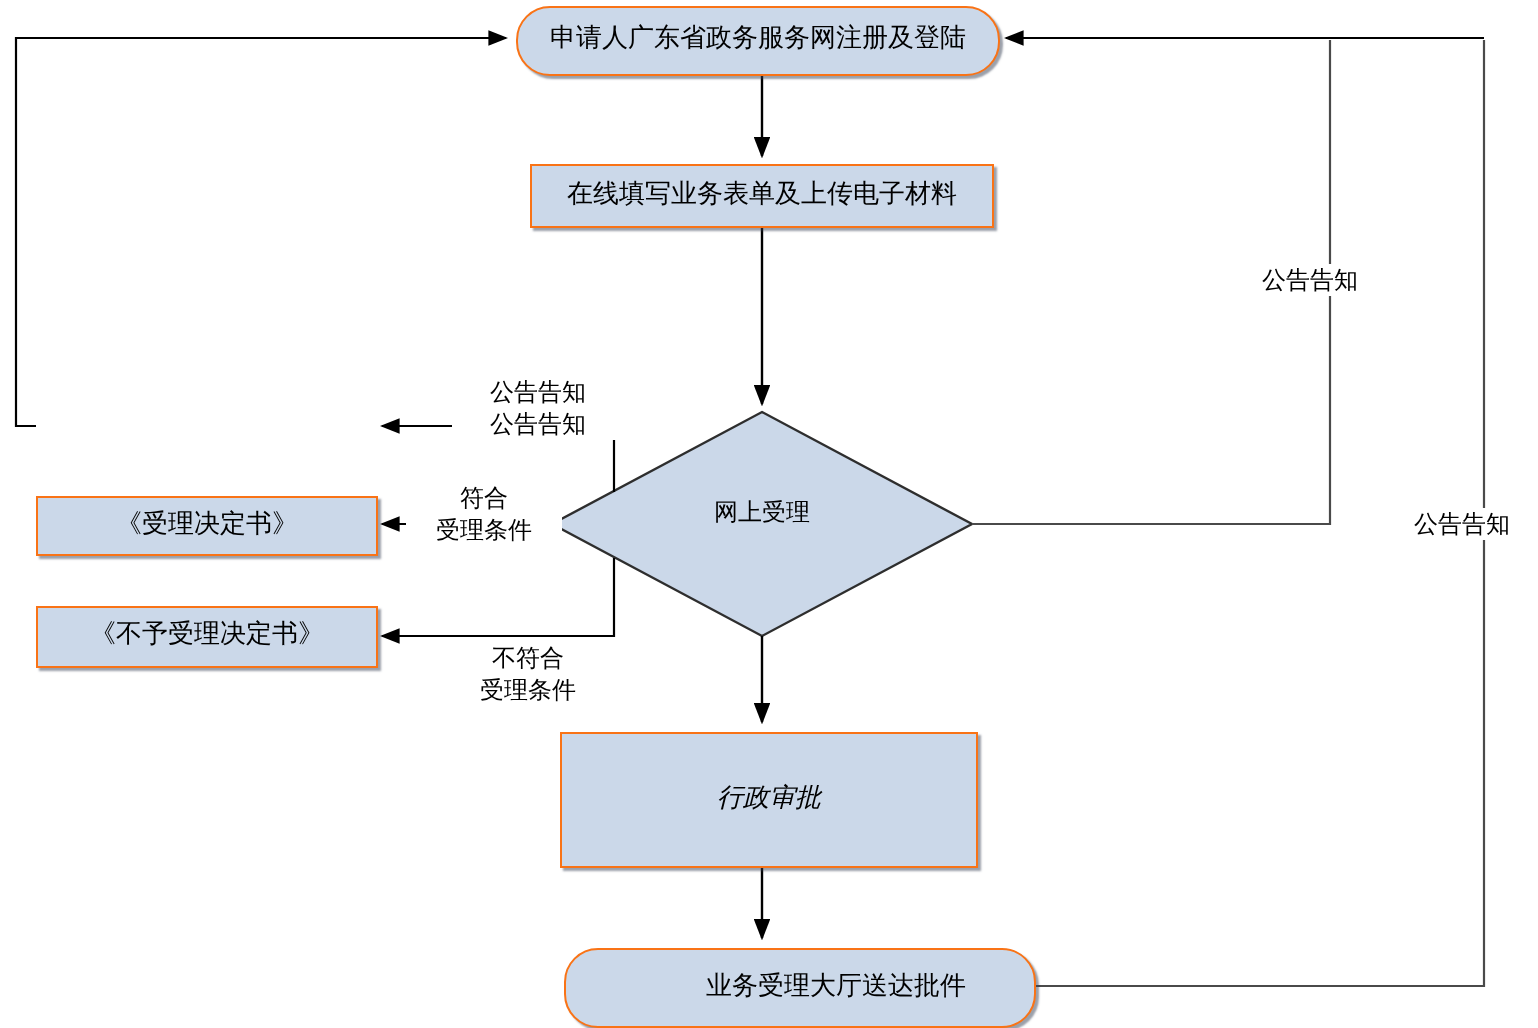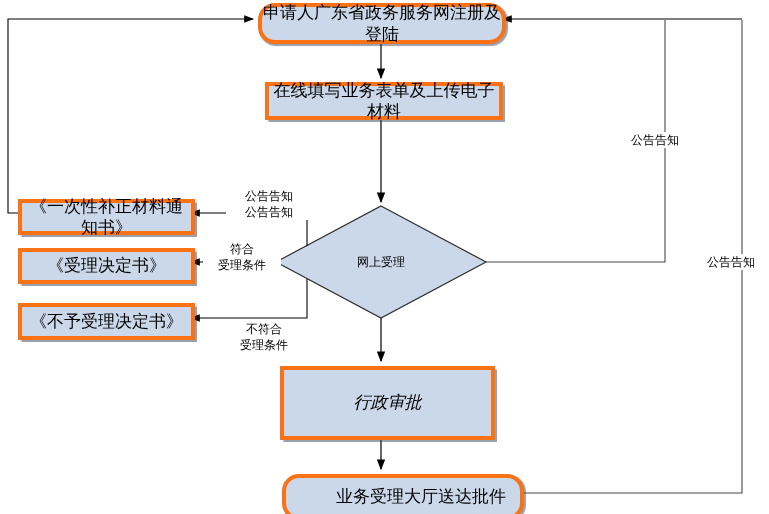--- a/index.html
+++ b/index.html
@@ -2,27 +2,27 @@
 <html><head>
 <meta charset="utf-8">
 <style>
   html,body{margin:0;padding:0;background:#fff;}
   #stage{
     position:relative;width:769px;height:514px;background:#ffffff;overflow:hidden;
     font-family:"DejaVu Sans","Liberation Sans",sans-serif;color:#000;
   }
   #edges{position:absolute;left:0;top:0;width:769px;height:514px;}
   .node{
-    position:absolute;background:#cbd8e9;border:4px solid #f97316;
+    position:absolute;background:#cbd8e9;border:1px solid #f97316;
     display:flex;align-items:center;justify-content:center;text-align:center;
-    font-size:17px;line-height:1.25;box-shadow:1.5px 1.5px 1px rgba(55,65,85,.5);
+    font-size:13px;line-height:1.25;box-shadow:1.5px 1.5px 1px rgba(55,65,85,.5);
   }
   .terminator{border-radius:17px;}
   .diamond-label{
-    position:absolute;display:flex;align-items:center;justify-content:center;
+    position:absolute;display:flex;justify-content:center;
     font-size:12px;background:transparent;
   }
   .edge-label{
     position:absolute;background:#ffffff;font-size:12px;line-height:16px;
     text-align:center;padding:0 1px;
   }
 </style>
 </head>
 <body>
 
@@ -58,23 +58,20 @@
   </div>
 
   <div class="node" style="left:265px;top:82px;width:230px;height:30px;">
     <span>在线填写业务表单及上传电子材料</span>
   </div>
 
   <div class="diamond-label" style="left:296px;top:248px;width:170px;height:28px;">
     <span>网上受理</span>
   </div>
 
-  <div class="node" style="left:18px;top:199px;width:169px;height:28px;">
-    <span>《一次性补正材料通知书》</span>
-  </div>
 
   <div class="node" style="left:18px;top:248px;width:169px;height:28px;">
     <span>《受理决定书》</span>
   </div>
 
   <div class="node" style="left:18px;top:303px;width:169px;height:29px;">
     <span>《不予受理决定书》</span>
   </div>
 
   <div class="node" style="left:280px;top:366px;width:207px;height:66px;font-style:italic;">

